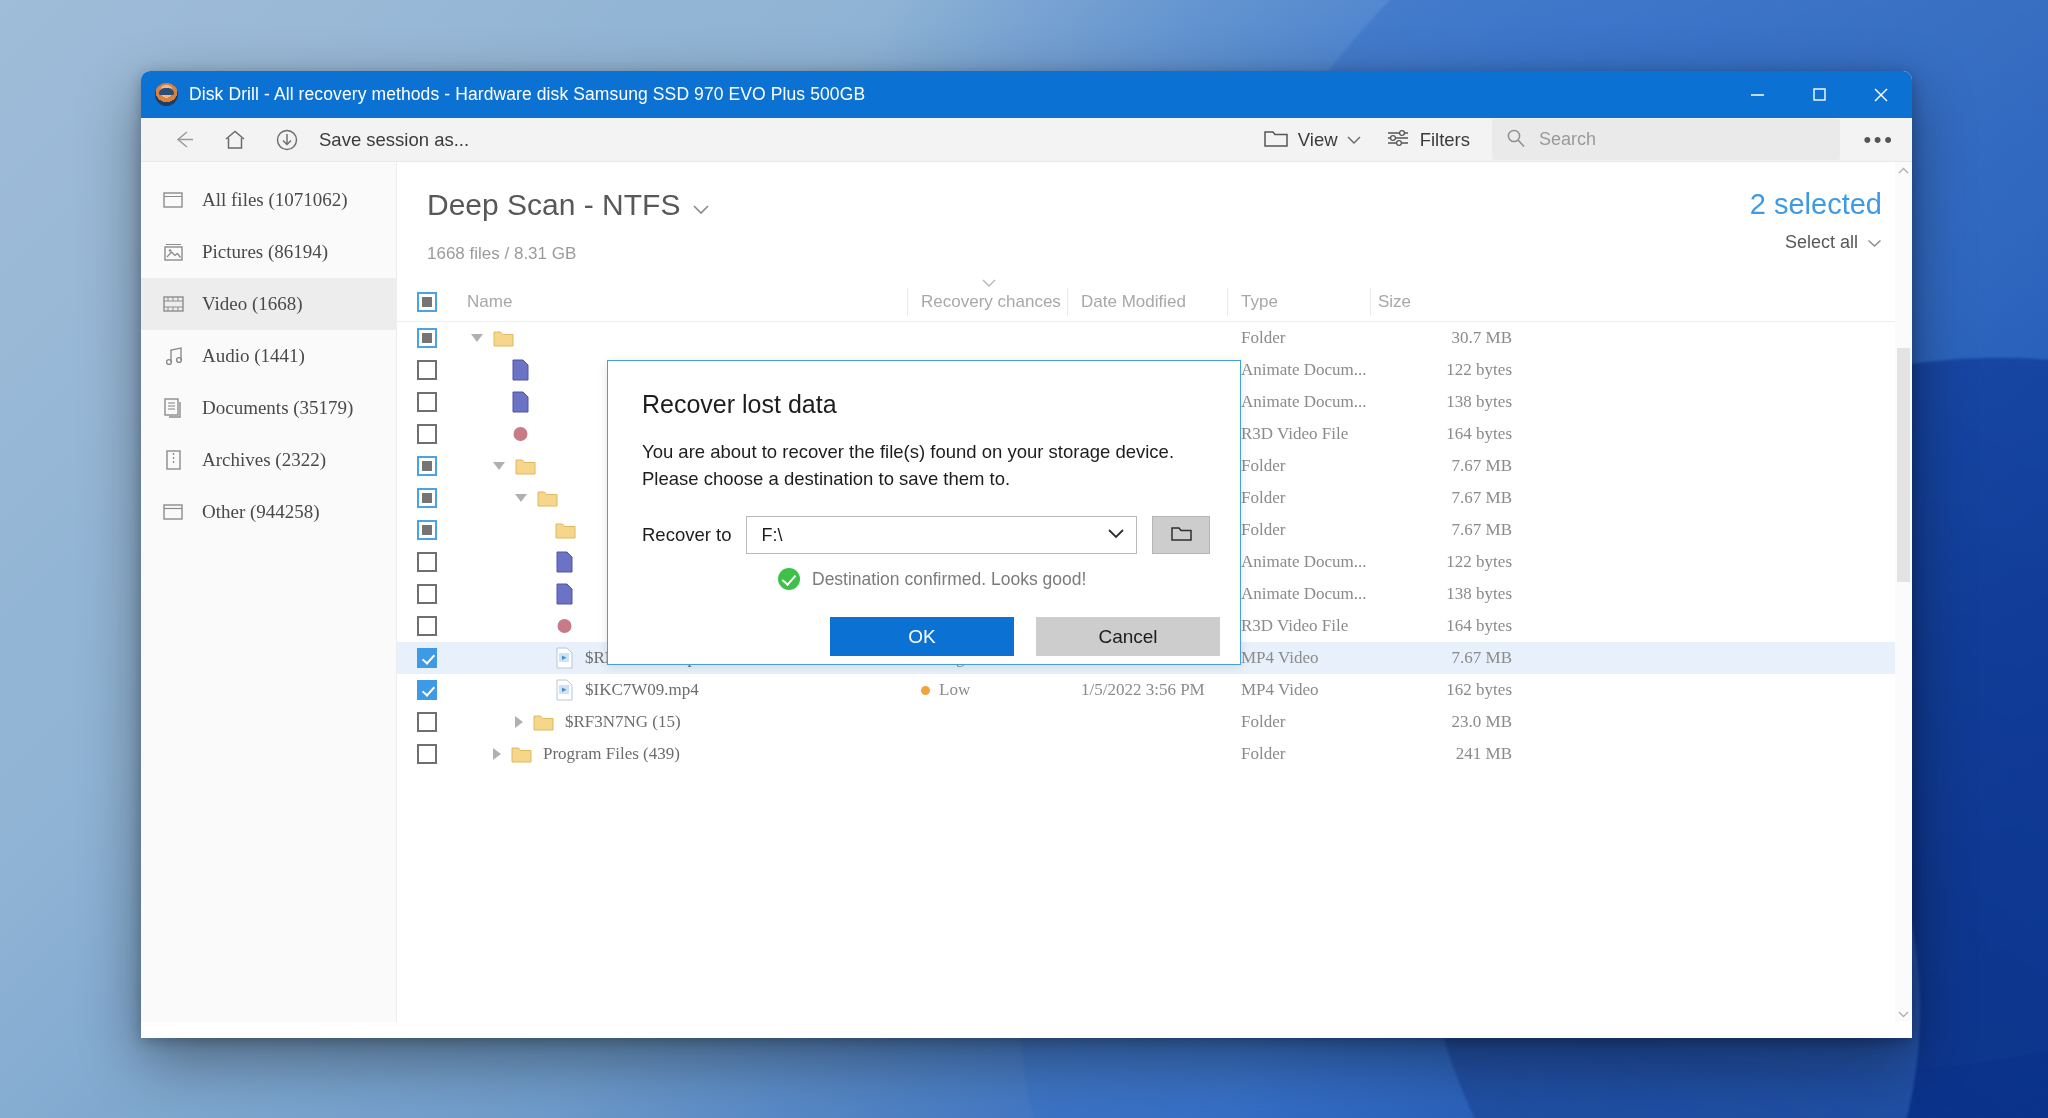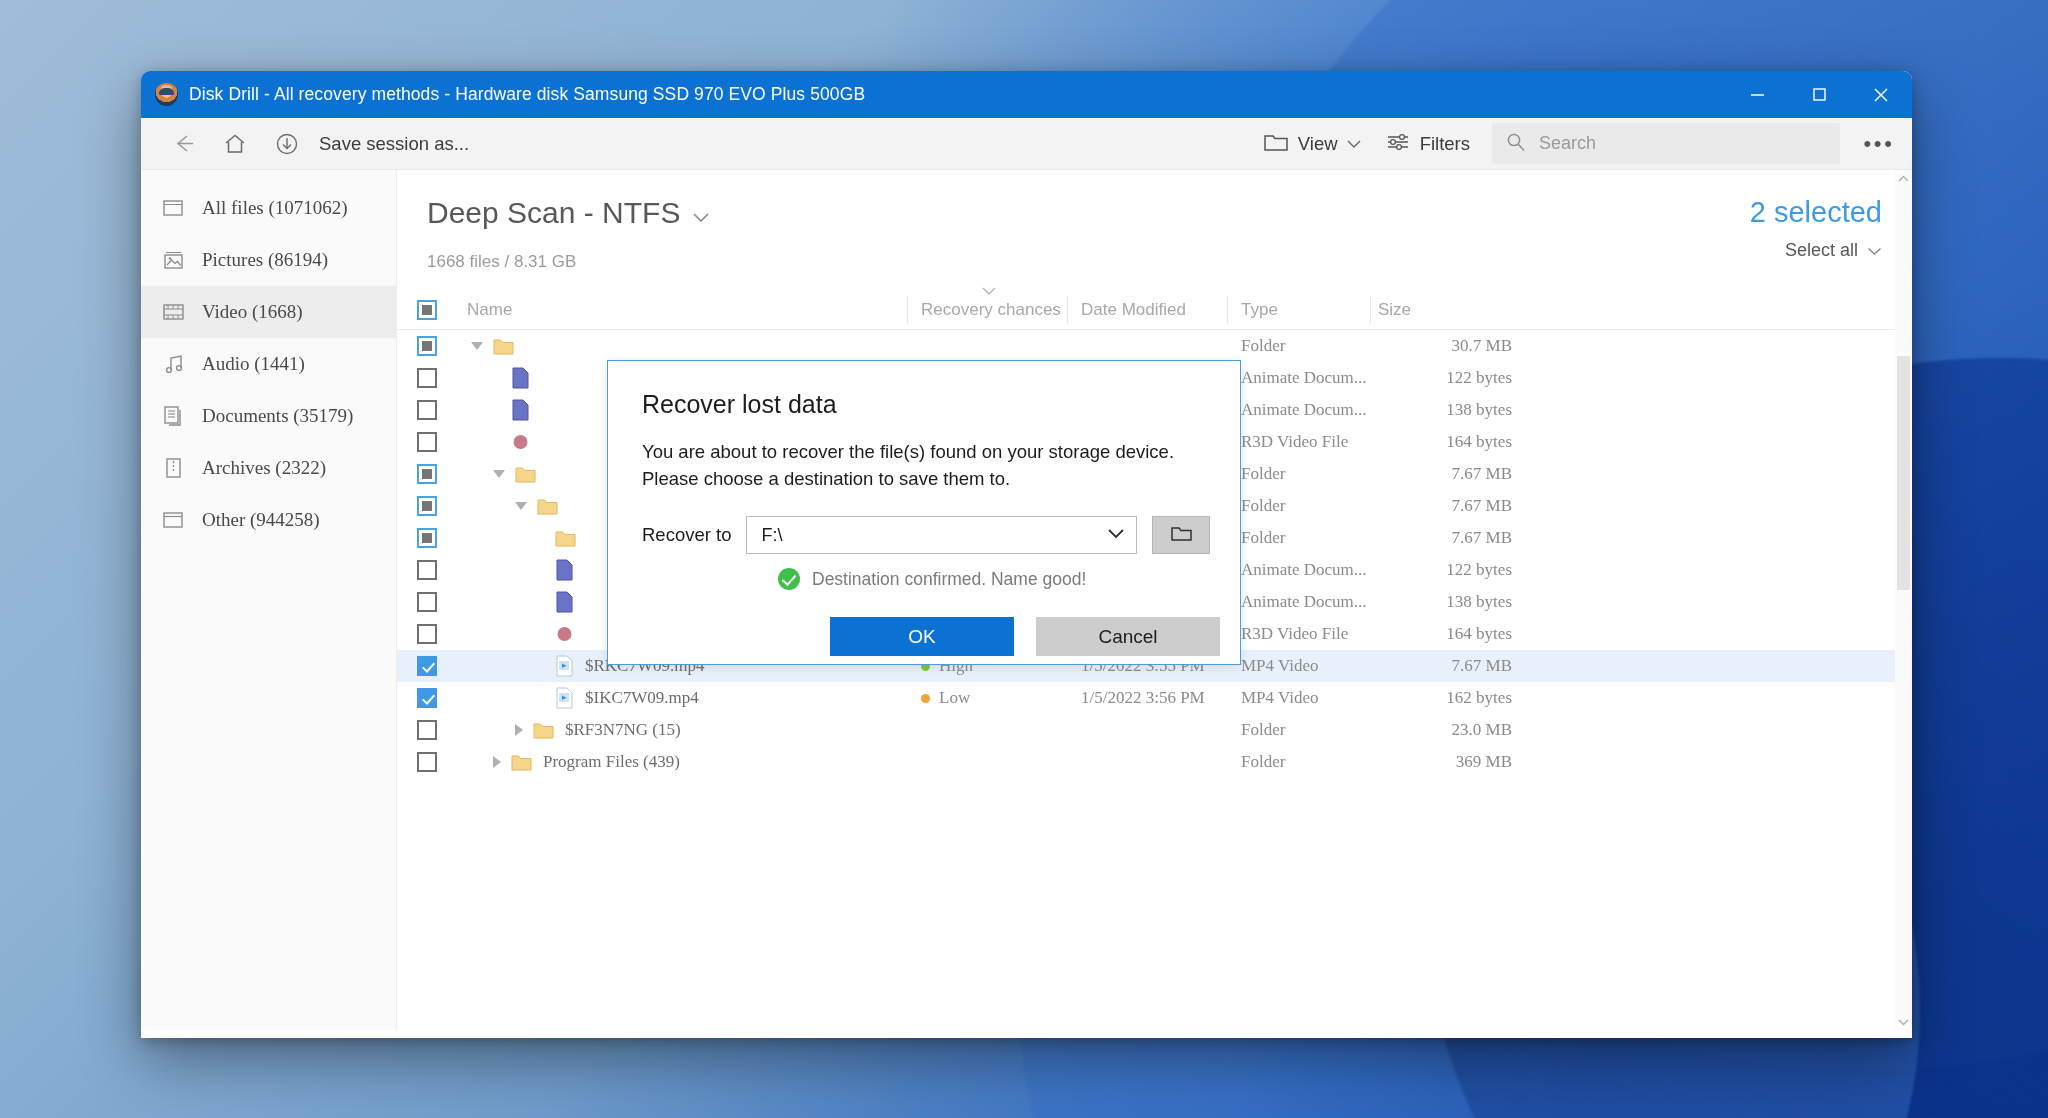--- a/index.html
+++ b/index.html
@@ -51,21 +51,21 @@
   .titlebar-text {
     color: #ffffff; font-size: 17.5px; margin-left: 11px; letter-spacing: .1px;
     white-space: nowrap;
   }
   .wincontrols { position: absolute; right: 0; top: 0; height: 47px; display: flex; }
   .wc { width: 62px; height: 47px; display: flex; align-items: center; justify-content: center; }
   .wc svg { display:block; }
 
   
   .toolbar {
-    height: 52px; background: #f3f3f3; display: flex; align-items: center;
+    height: 44px; background: #f3f3f3; display: flex; align-items: center;
     border-bottom: 1px solid #e8e8e8; padding-left: 16px;
   }
   .tb-icon { width: 52px; height: 44px; display: flex; align-items: center; justify-content: center; }
   .tb-label {
     font-size: 18.5px; color: #3b3b3b; margin-left: 6px; white-space: nowrap;
   }
   .tb-spacer { flex: 1; }
   .tb-group { display: flex; align-items: center; gap: 9px; padding: 0 12px; height: 44px; }
   .tb-group .gl { font-size: 18.5px; color: #3b3b3b; }
   .searchbox {
@@ -650,21 +650,21 @@
                 <span style="margin-right: 11px; display: flex;">
                   <svg width="21" height="17" viewBox="0 0 21 17">
                     <path d="M1 2 H7.5 L9.5 4.5 H20 V16 H1 Z" fill="#f6d68a" stroke="#e0b860" stroke-width="1"></path>
                   </svg>
                 </span>
                 <span>Program Files (439)</span>
               </div>
               <div class="c-rec"></div>
               <div class="c-date"></div>
               <div class="c-type">Folder</div>
-              <div class="c-size">369 MB</div>
+              <div class="c-size">241 MB</div>
             </div>
           </div>
       </div>
 
       <div class="vscroll">
         <div class="vs-arrow">
           <svg width="11" height="8" viewBox="0 0 11 8">
               <path d="M1 6 L5.5 1.5 L10 6" fill="none" stroke="#aeaeae" stroke-width="1.3"></path>
             </svg>
         </div>
@@ -695,21 +695,21 @@
         <div class="browse-btn">
           <span>
             <svg width="25" height="21" viewBox="0 0 25 21">
                 <path d="M3 5 H10 L12 7.5 H22 V17 H3 Z" fill="none" stroke="#2f2f2f" stroke-width="1.5"></path>
               </svg>
           </span>
         </div>
       </div>
       <div class="dlg-ok-row">
         <span class="check-circle"></span>
-        <span class="ok-text">Destination confirmed. Name good!</span>
+        <span class="ok-text">Destination confirmed. Looks good!</span>
       </div>
       <div class="dlg-buttons">
         <div class="btn-ok">OK</div>
         <div class="btn-cancel">Cancel</div>
       </div>
     </div>
   </div>
 
 </div>
 

